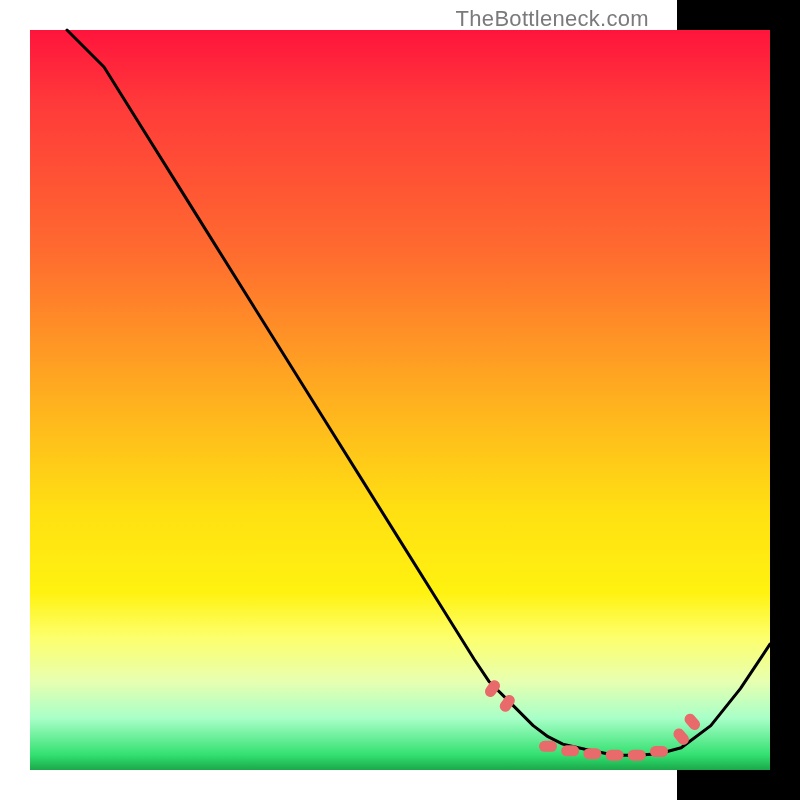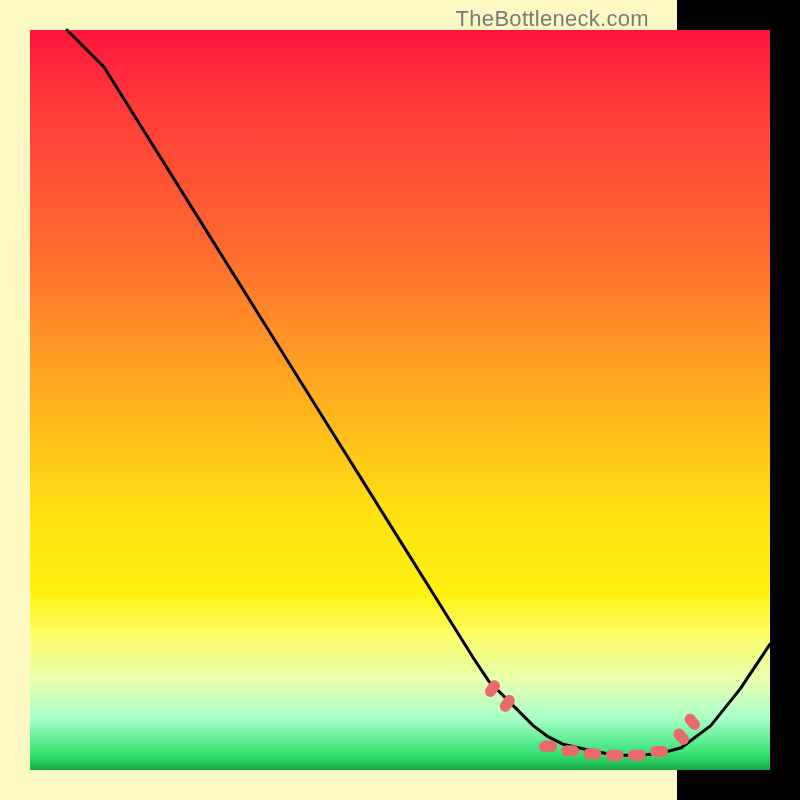--- a/index.html
+++ b/index.html
@@ -8,21 +8,21 @@
     width: 800px;
     height: 800px;
     background: #000;
     overflow: hidden;
     font-family: Arial, Helvetica, sans-serif;
   }
   .frame {
     position: relative;
     width: 677px;
     height: 800px;
-    background: #fef9c3;
+    background: #ffffff;
     text-decoration: underline;
   }
   .plot-area {
     position: absolute;
     left: 30px;
     top: 30px;
     width: 740px;
     height: 740px;
     
     background: linear-gradient(

